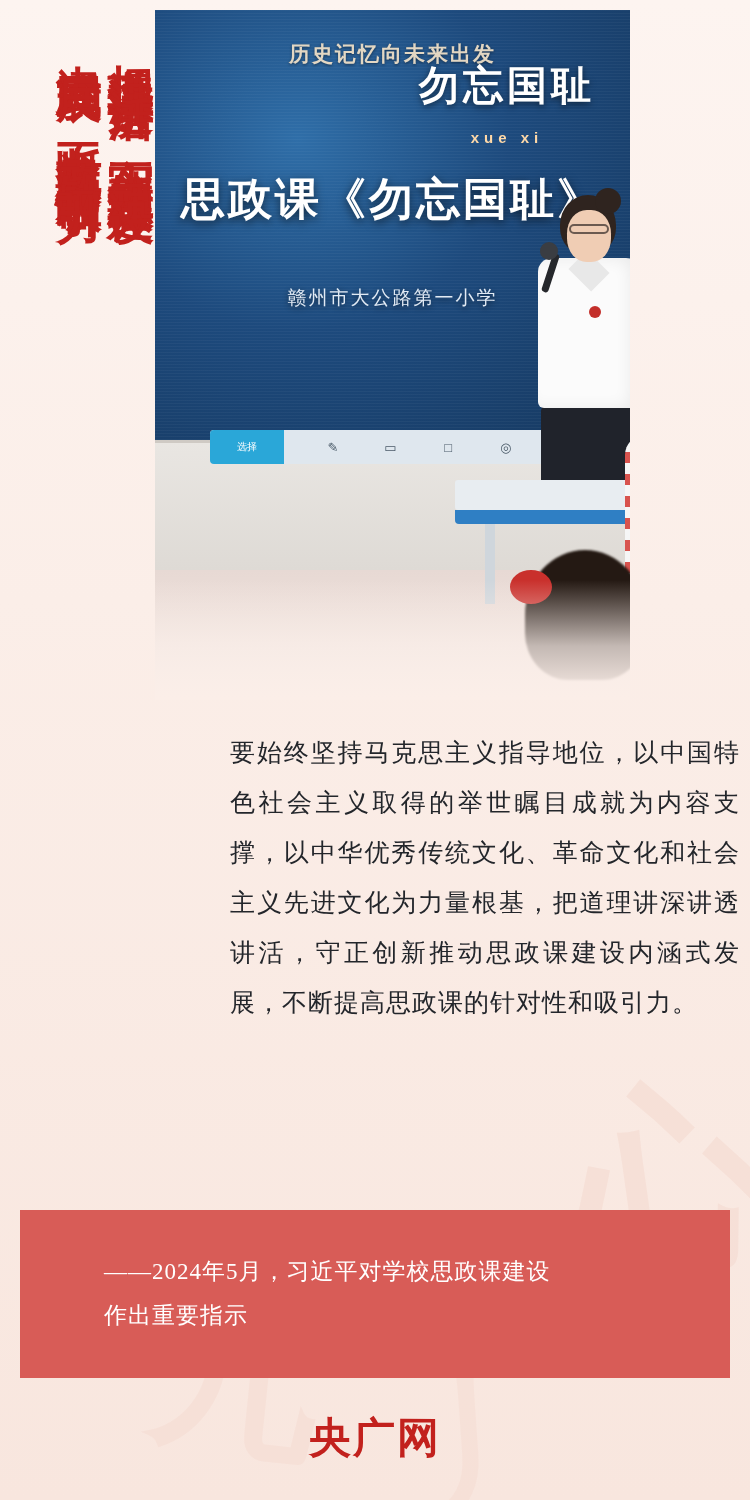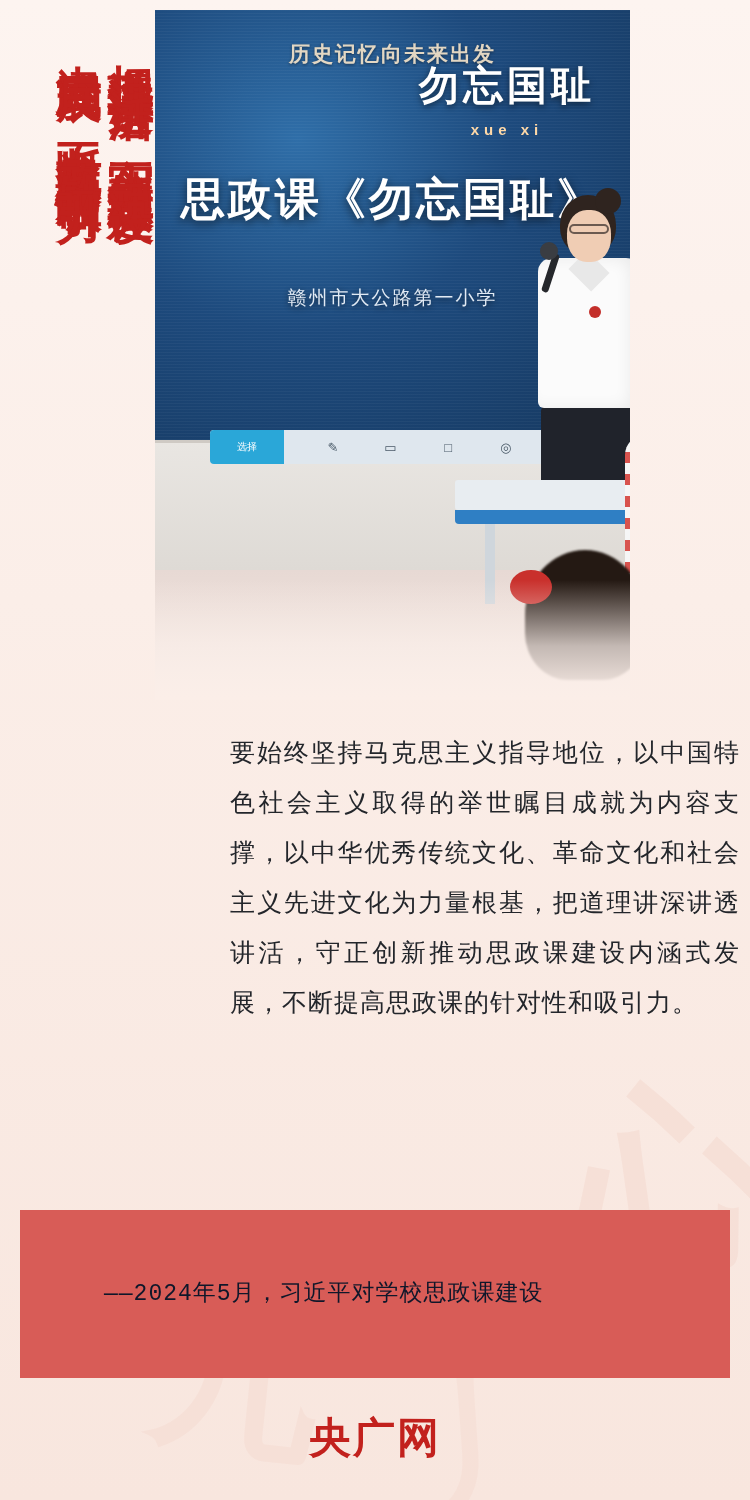--- a/index.html
+++ b/index.html
@@ -64,21 +64,21 @@
   .logo-block {
     position: absolute; right: 35px; top: 48px;
     text-align: center; color: #fff;
   }
   .logo-main {
     font-family: "DejaVu Serif", serif;
     font-size: 40px; font-weight: 700; letter-spacing: 4px;
     text-shadow: 0 2px 6px rgba(0,0,0,.55);
   }
   .logo-sub {
-    color: #ffd9a8; font-size: 15px; letter-spacing: 5px; margin-top: 8px;
+    color: #ffd9a8; font-size: 15px; letter-spacing: 5px; margin-top: 16px;
     font-weight: 700;
   }
   .course-title {
     position: absolute; left: 0; top: 160px; width: 100%;
     text-align: center; color: #ffffff;
     font-family: "DejaVu Serif", serif;
     font-size: 44px; font-weight: 700; letter-spacing: 3px;
     text-shadow: 0 3px 10px rgba(0,0,0,.6);
   }
   .course-sub {
@@ -194,22 +194,22 @@
   .source-box {
     position: absolute;
     left: 20px; top: 1210px; width: 710px; height: 168px;
     background: #d85c57;
     display: flex;
     flex-direction: column;
     justify-content: center;
     padding: 0 84px;
   }
   .source-line {
-    color: #0f172a;
-    font-family: Liberation Mono, monospace;
+    color: #ffffff;
+    font-family: Liberation Serif, serif;
     font-size: 23px;
     line-height: 44px;
     letter-spacing: 1px;
   }
 
   
   .footer {
     position: absolute;
     left: 0; top: 1410px; width: 100%;
     text-align: center;
@@ -290,19 +290,20 @@
 
   <div class="headline-wrap">
     <div class="vline l1">把道理讲深讲透讲活 守正创新推动思政课建设</div>
     <div class="vline l2">内涵式发展 不断提高思政课的针对性和吸引力</div>
   </div>
 
   <div class="para">要始终坚持马克思主义指导地位，以中国特色社会主义取得的举世瞩目成就为内容支撑，以中华优秀传统文化、革命文化和社会主义先进文化为力量根基，把道理讲深讲透讲活，守正创新推动思政课建设内涵式发展，不断提高思政课的针对性和吸引力。</div>
 
   <div class="source-box">
     <div class="source-line">——2024年5月，习近平对学校思政课建设</div>
+    <div class="source-line">作出重要指示</div>
   </div>
 
   <div class="footer">
     <div class="footer-logo">央广网</div>
   </div>
 
 </div>
 
 </body></html>

